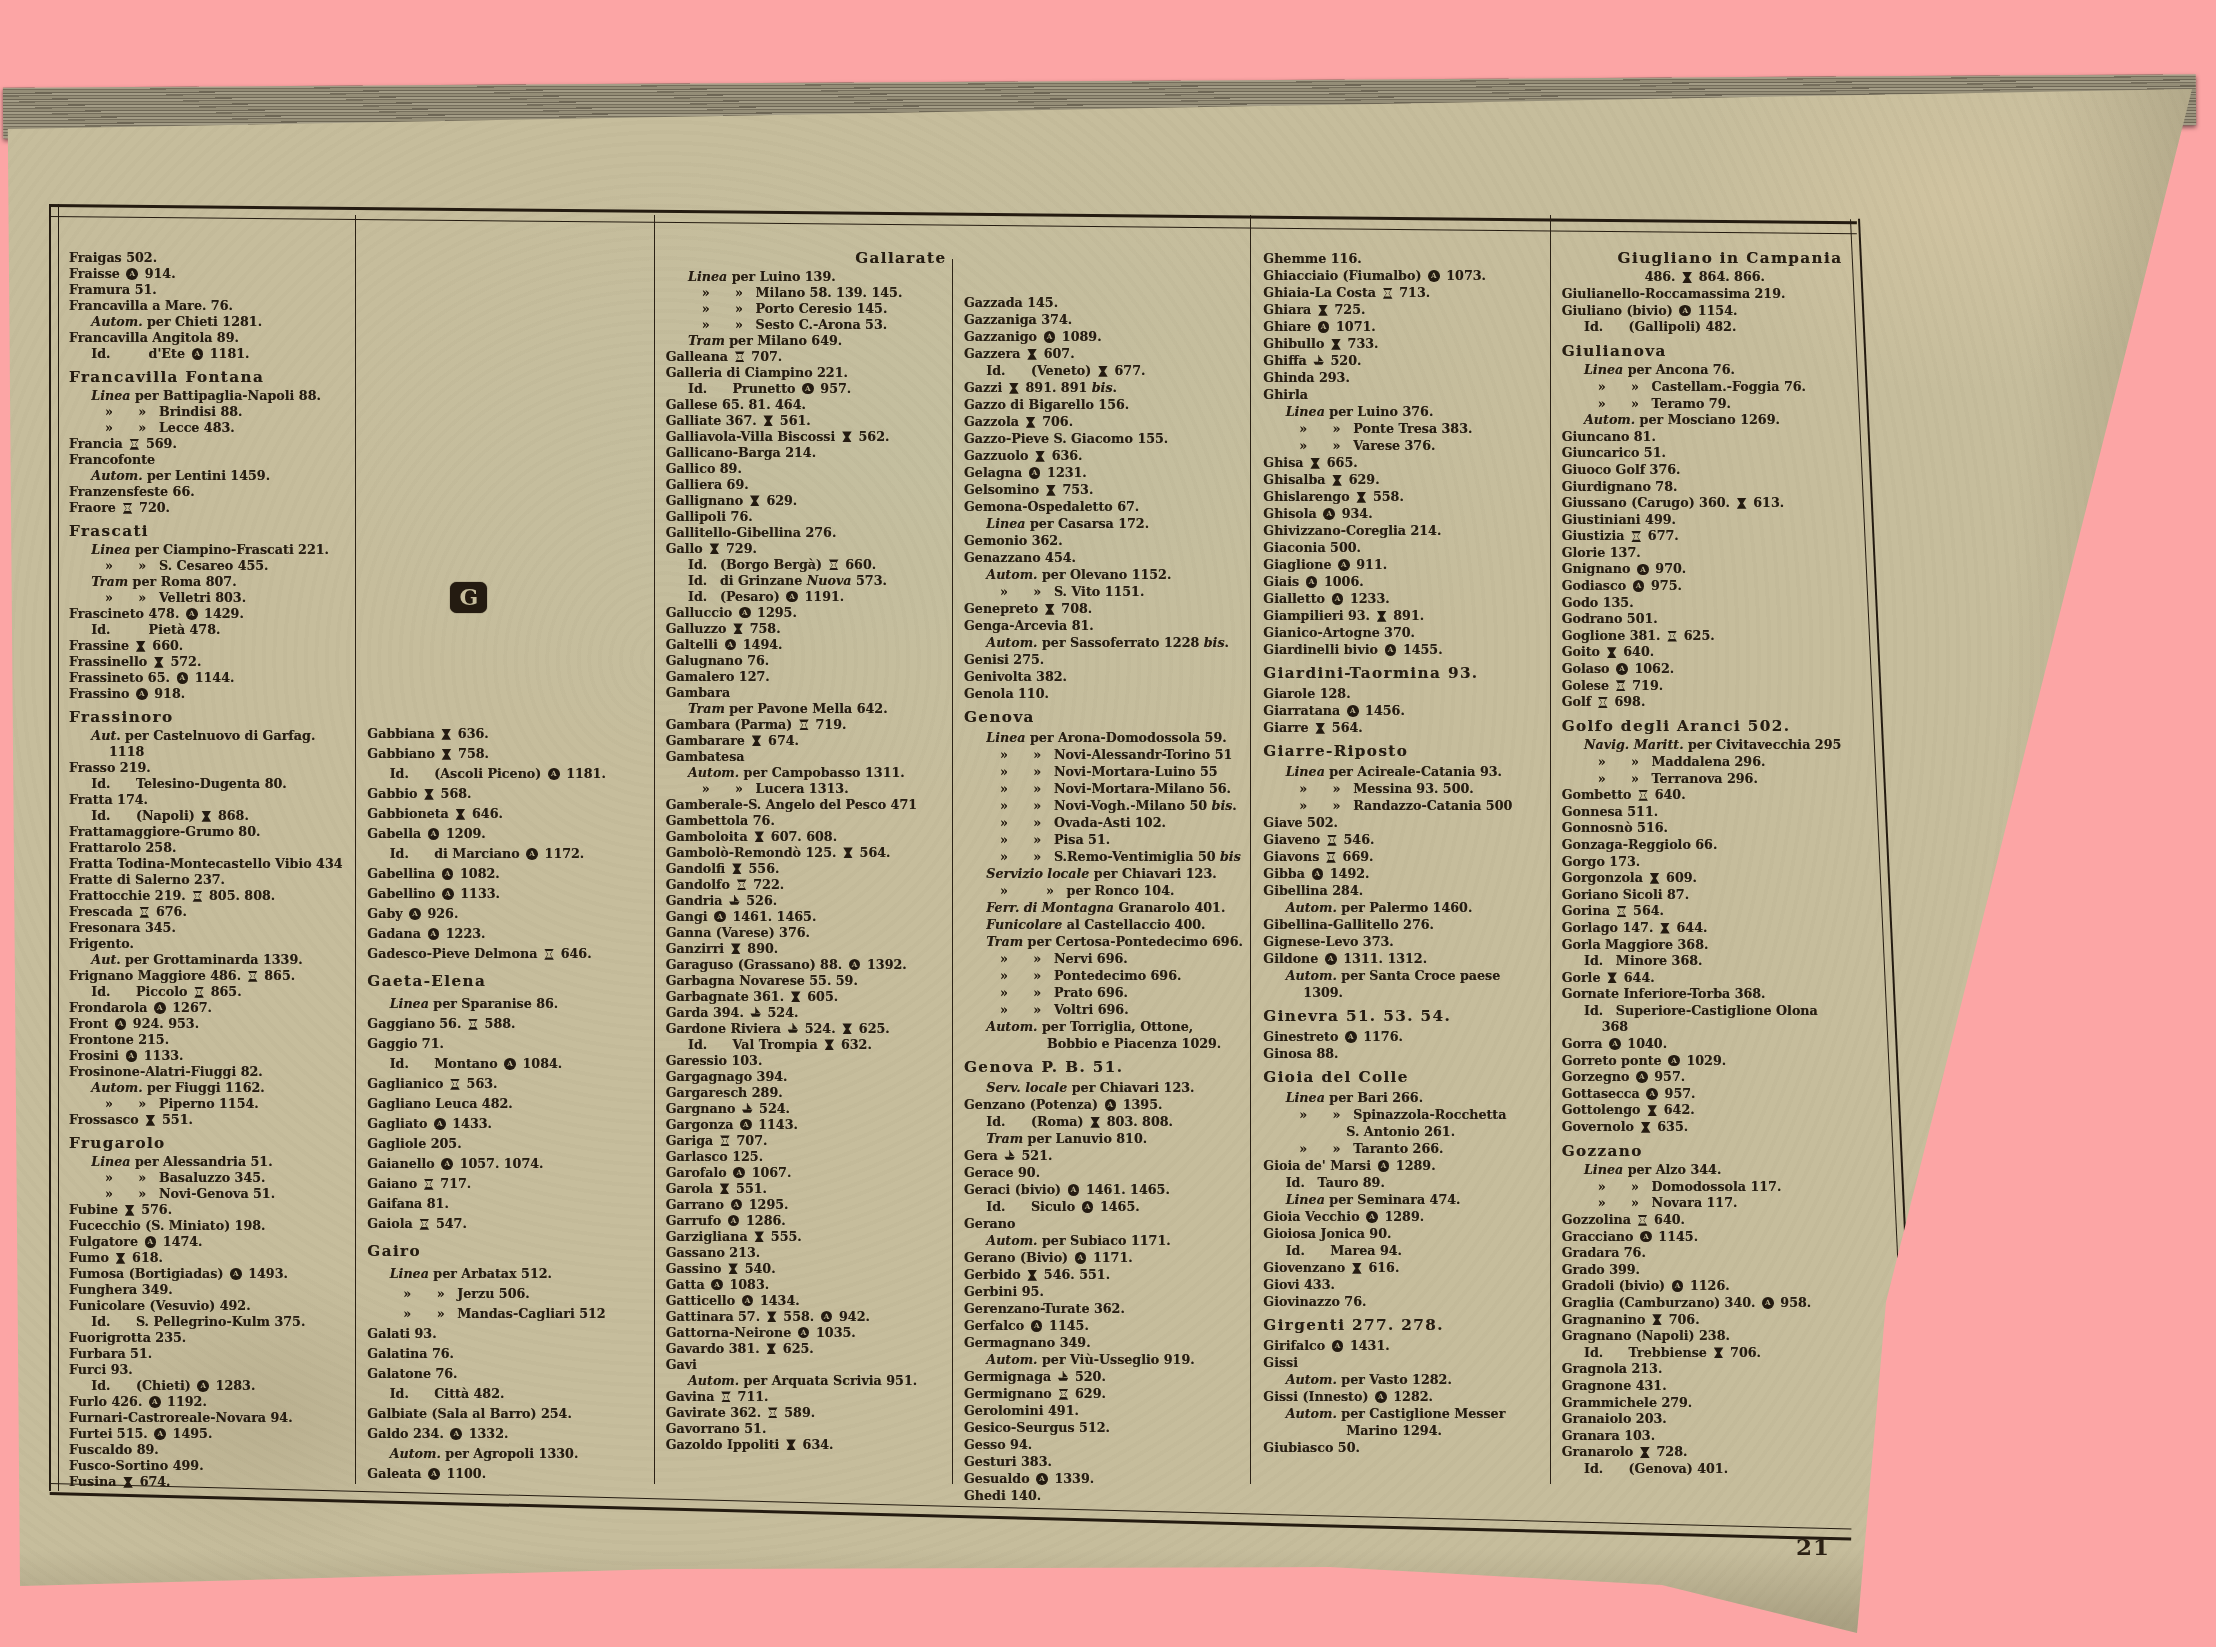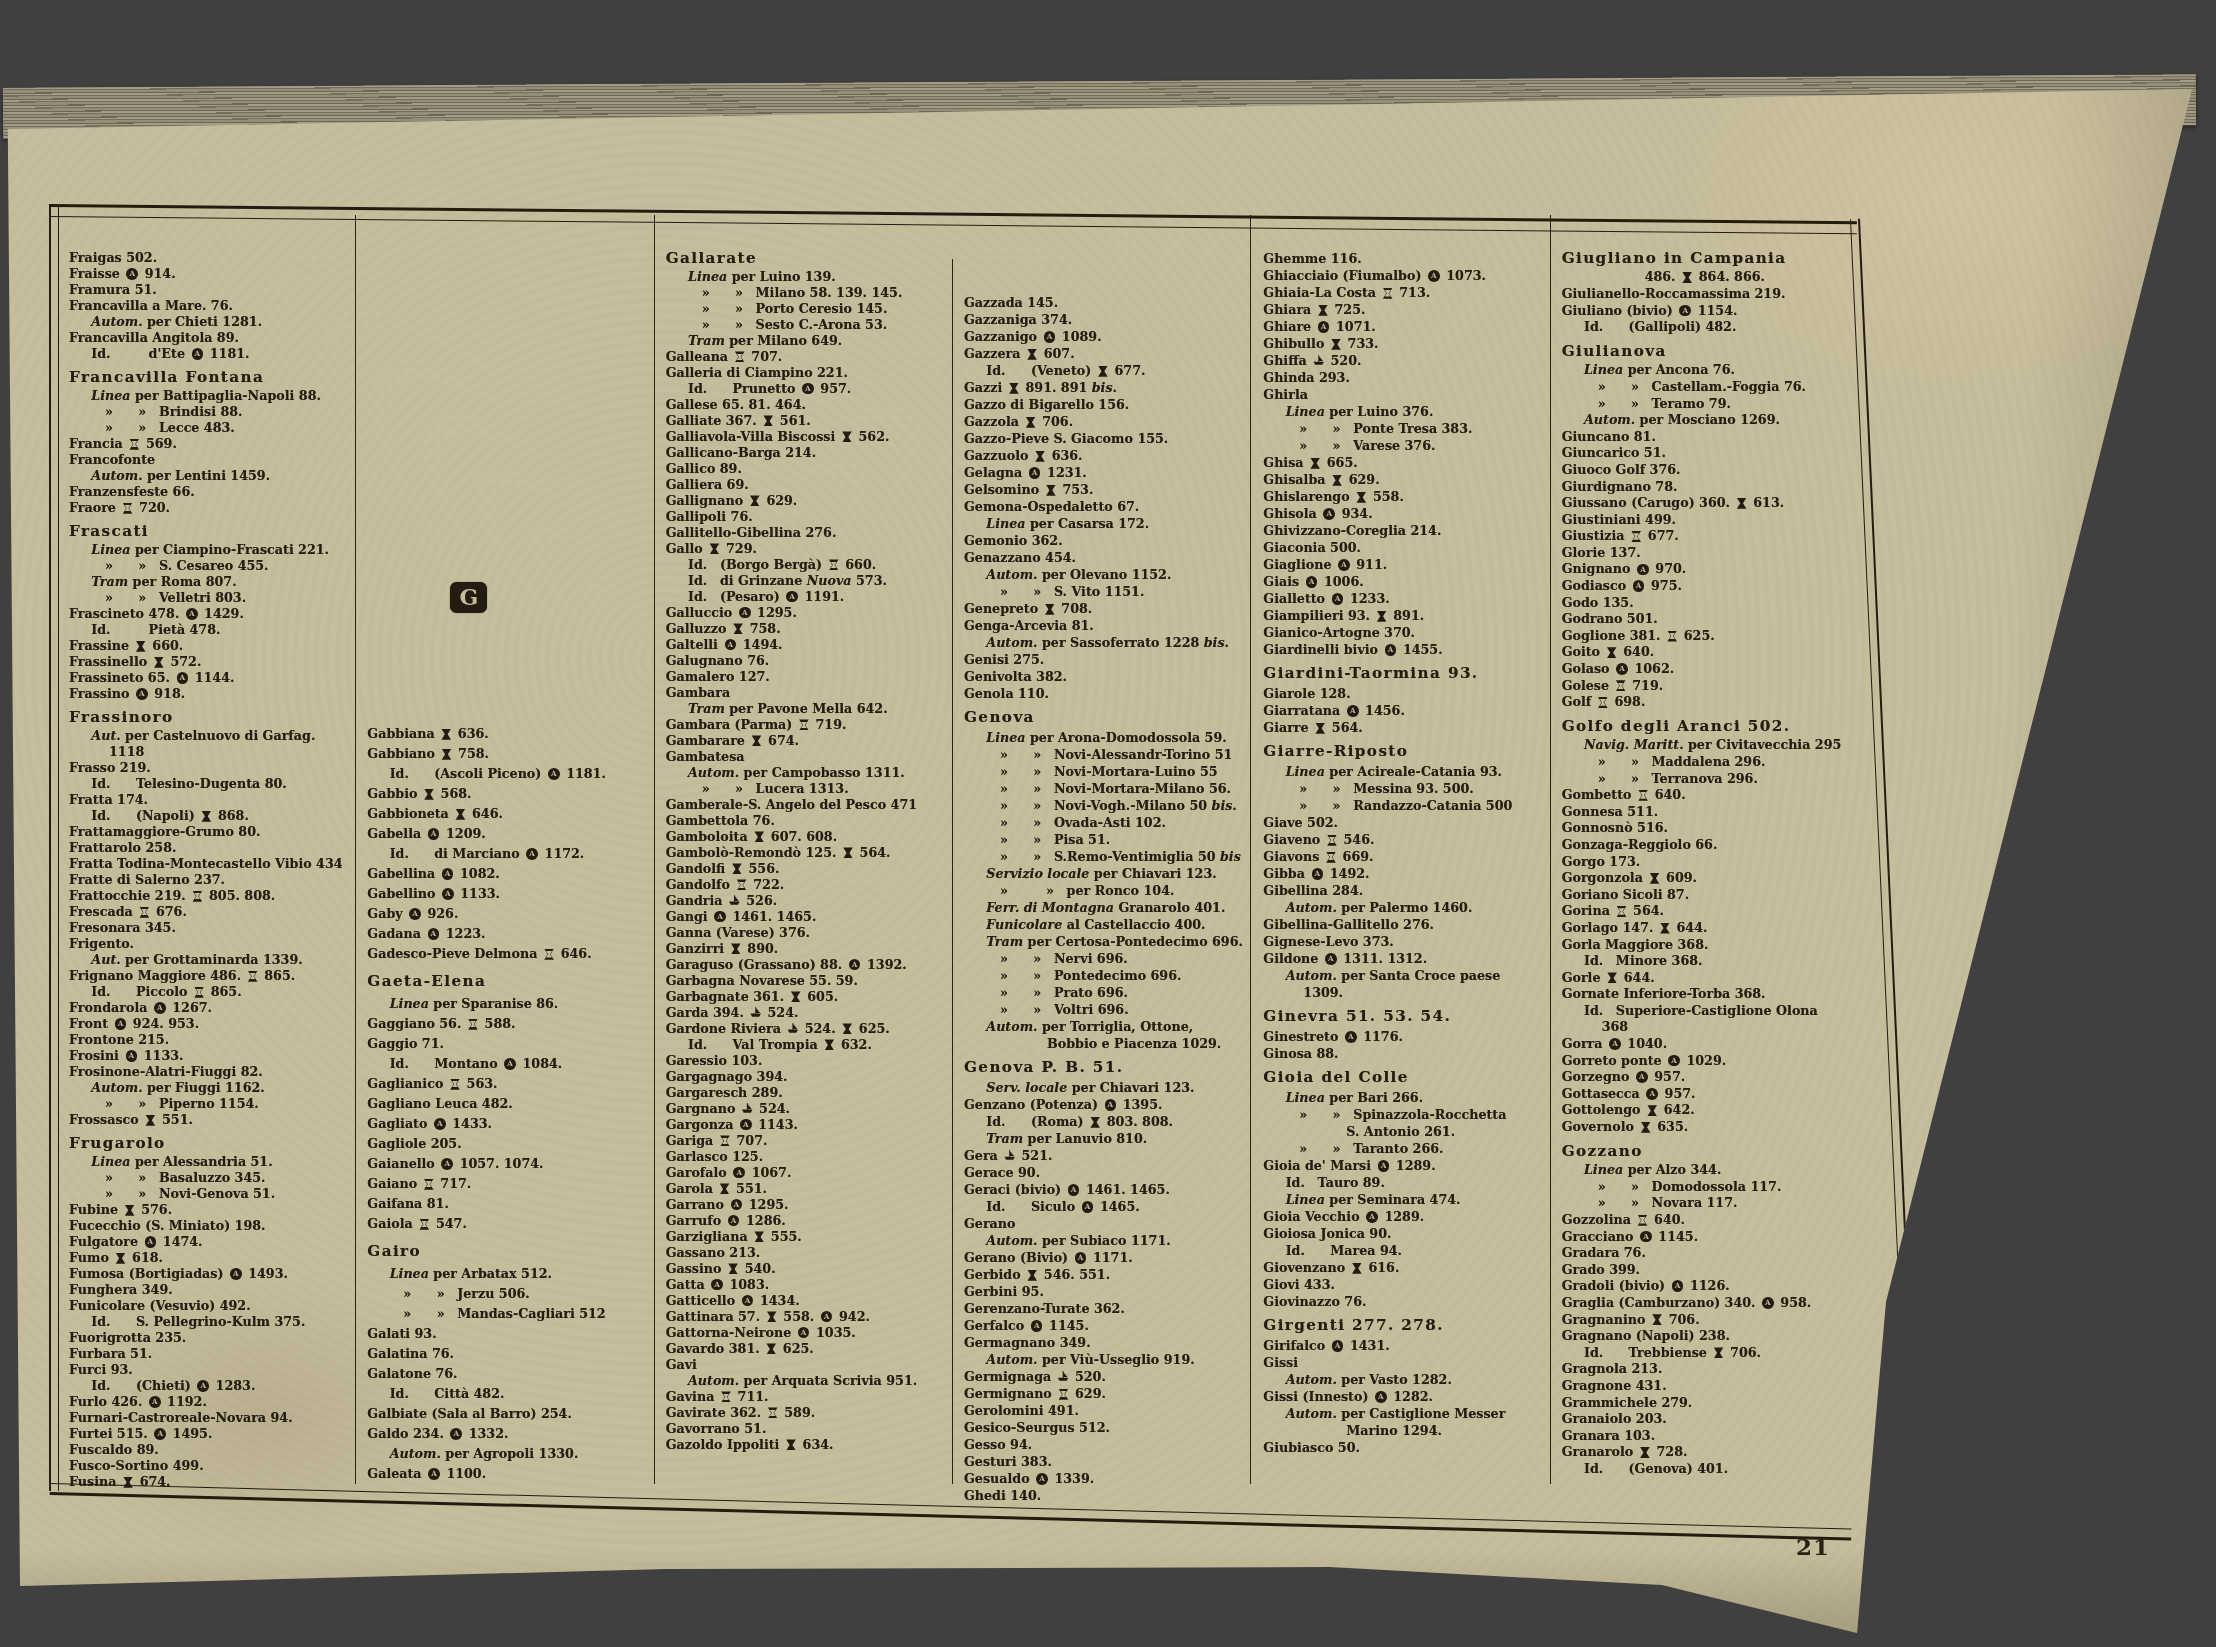--- a/index.html
+++ b/index.html
@@ -1,18 +1,18 @@
 <!DOCTYPE html>
 <html style="font-size:8.9px"><head>
 <meta charset="utf-8">
 <title>Scanned directory page</title>
 <style>
   html,body{margin:0;padding:0;background:#191310;}
   .stage{position:relative;width:2216px;height:1648px;overflow:hidden;
-         background:#404040;font-family:"DejaVu Serif",serif;}
+         background:#fca5a5;font-family:"DejaVu Serif",serif;}
   
   .stack-top{position:absolute;left:3.3px;top:81px;width:2193px;height:51px;
     background:repeating-linear-gradient(180deg,#a39c86 0 1.7px,#756e5c 1.7px 2.8px,#948d77 2.8px 5px,#6d6655 5px 6.1px);
     transform:rotate(-0.35deg);box-shadow:0 2.2px 4.4px rgba(0,0,0,.5);}
   
   .page{position:absolute;left:0;top:0;width:2216px;height:1648px;
     clip-path:polygon(7.8px 129px,2192px 89px,1886px 1302px,1857px 1633px,1662px 1585px,1330px 1567px,665px 1569px,20px 1586px);
     background:
       radial-gradient(887px 499px at 42% 28%,rgba(186,196,170,.20),rgba(186,196,170,0) 70%),
       radial-gradient(388px 277px at 88% 12%,rgba(226,206,168,.35),rgba(226,206,168,0) 70%),
@@ -38,21 +38,21 @@
        font-size:12.7px;font-weight:700;line-height:16px;}
   .col + .col{border-left:1.1px solid #2a2115;}
   .col.c1{line-height:16px;} .col.c2{line-height:20px;} .col.c3{line-height:16px;}
   .col.c4{line-height:17px;margin-top:44px;} .col.c5{line-height:17px;padding-left:12px;} .col.c6{line-height:16.6px;}
   .ln{padding-left:19px;text-indent:-19px;text-shadow:0 0 0.6px rgba(42,30,16,.55);}
   .ln.s{padding-left:40px;text-indent:-17.7px;}
   .ln.d{padding-left:58px;text-indent:-22px;}
   .ln.w{padding-left:83px;text-indent:0;}
   .ln.h{font-size:15.2px;letter-spacing:1.4px;padding-left:0;text-indent:0;
         margin:7.2px 0 2.8px;}
-  .ln.h:first-child{margin-top:0;}
+  .ln.h:first-child{margin-top:0;text-align:right;}
   .ln i{}
   .gap{width:100%;}
   .ornament{width:37px;height:31px;margin-left:83px;border-radius:6.6px;background:#241b11;
     color:#c6bd9c;font:700 22px/31px "DejaVu Serif",serif;text-align:center;letter-spacing:0;
     box-shadow:0 0 1.1px rgba(36,27,17,.8);}
   
   .sym{display:inline-block;position:relative;vertical-align:-1.7px;margin:0 2.2px;font-style:normal;}
   .sa{width:11.6px;height:11.6px;background:#241b11;border-radius:50%;}
   .sa::before{content:"A";position:absolute;left:0;top:0;width:100%;
     font:700 7.2px/11.6px "DejaVu Serif",serif;color:#c6bd9c;text-align:center;text-indent:0;}

